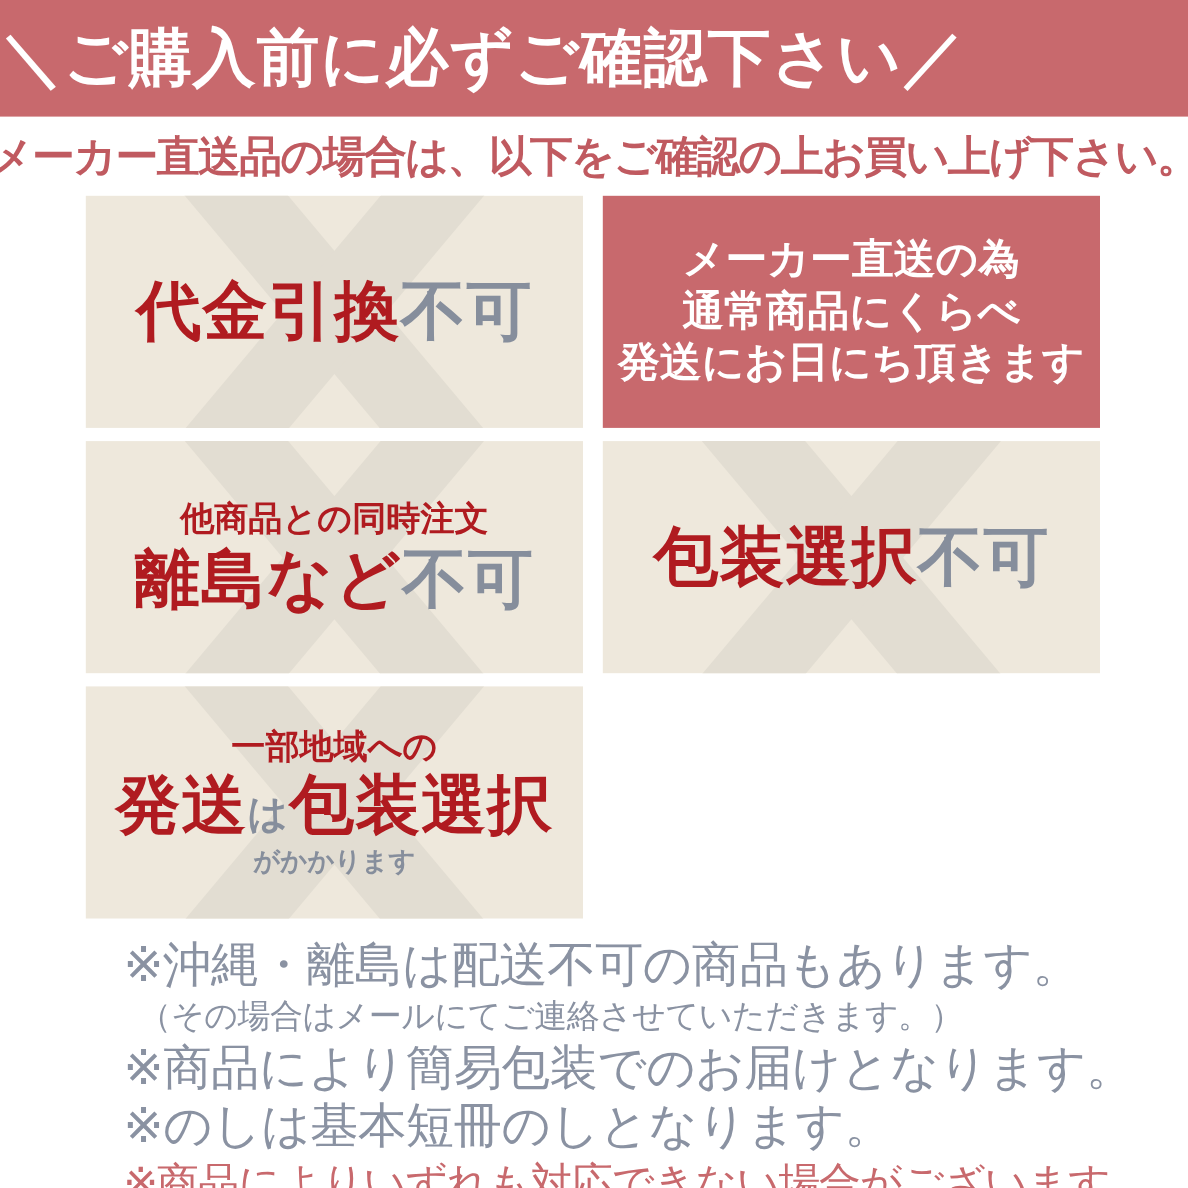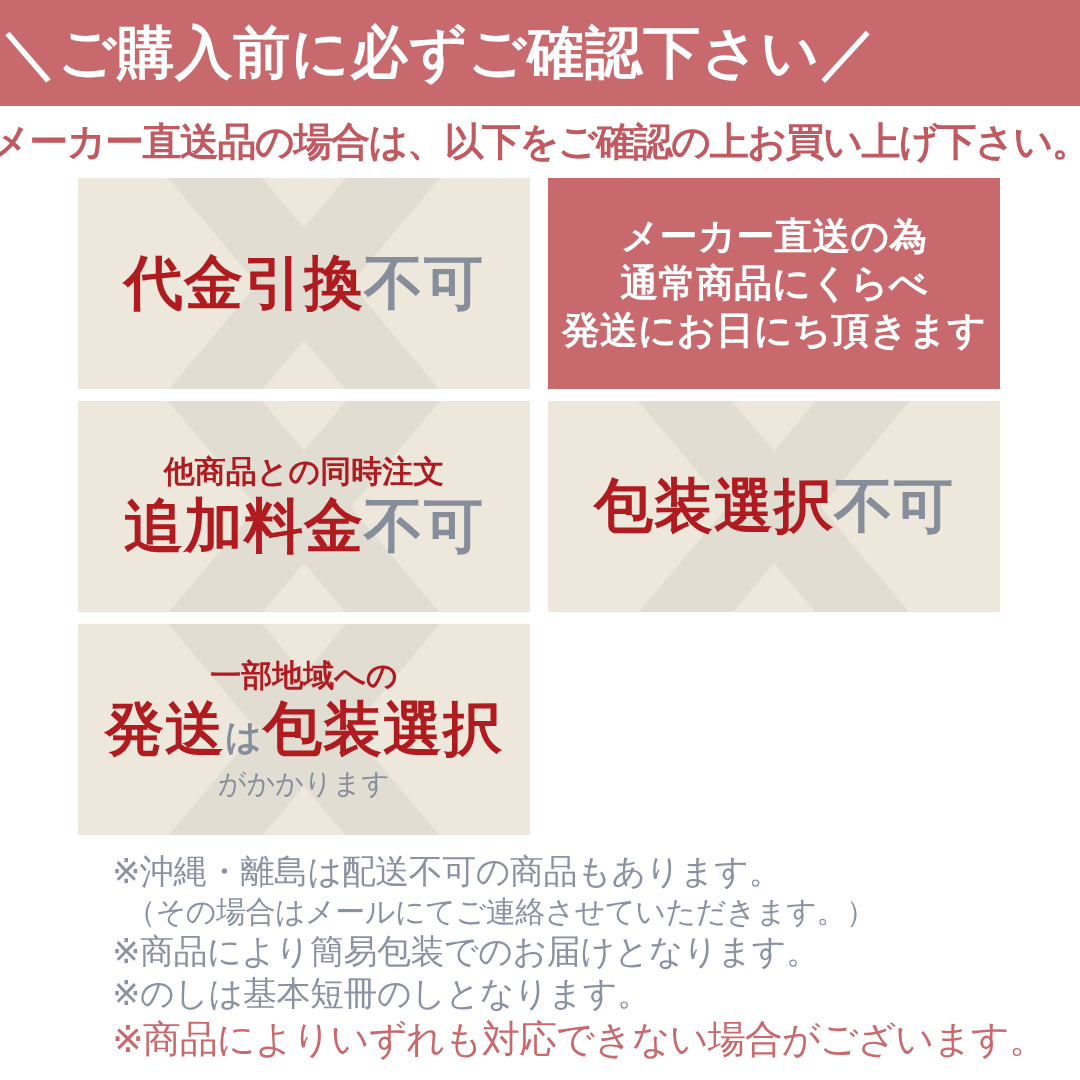--- a/index.html
+++ b/index.html
@@ -66,29 +66,29 @@
     line-height:1.3;white-space:nowrap;letter-spacing:0;
   }
   .main-line{
     font-size:59px;font-weight:bold;line-height:1.15;
     white-space:nowrap;letter-spacing:1px;
   }
   .main-line .red{color:var(--dark-red);}
   .main-line .gray{color:var(--gray-text);}
   .main-line .mid{color:var(--gray-text);font-size:36px;}
   .bottom-line{
-    color:var(--gray-text);font-size:28px;font-weight:normal;
+    color:var(--gray-text);font-size:24px;font-weight:bold;
     line-height:1.4;white-space:nowrap;
   }
   .notes{
     margin:16px 0 0 112px;
   }
   .note{
     color:var(--note-gray);
-    font-size:34px;line-height:1.22;font-weight:normal;
+    font-size:44px;line-height:1.22;font-weight:normal;
     white-space:nowrap;letter-spacing:-0.5px;
   }
   .note.small{font-size:30px;padding-left:14px;line-height:1.3;}
   .note.red{color:var(--note-red);font-size:38px;letter-spacing:-1px;margin-top:2px;}
 </style>
 </head>
 <body>
 
 <div>
 
@@ -118,21 +118,21 @@
       </div>
     </div>
 
     <div class="cell">
       <div class="xmark">
           <span class="bar-a"></span>
           <span class="bar-b"></span>
         </div>
       <div class="cell-content">
         <div class="top-line">他商品との同時注文</div>
-        <div class="main-line"><span class="red">追加料金</span><span class="gray">不可</span></div>
+        <div class="main-line"><span class="red">離島など</span><span class="gray">不可</span></div>
       </div>
     </div>
 
     <div class="cell">
       <div class="xmark">
           <span class="bar-a"></span>
           <span class="bar-b"></span>
         </div>
       <div class="cell-content">
         <div class="main-line"><span class="red">包装選択</span><span class="gray">不可</span></div>

